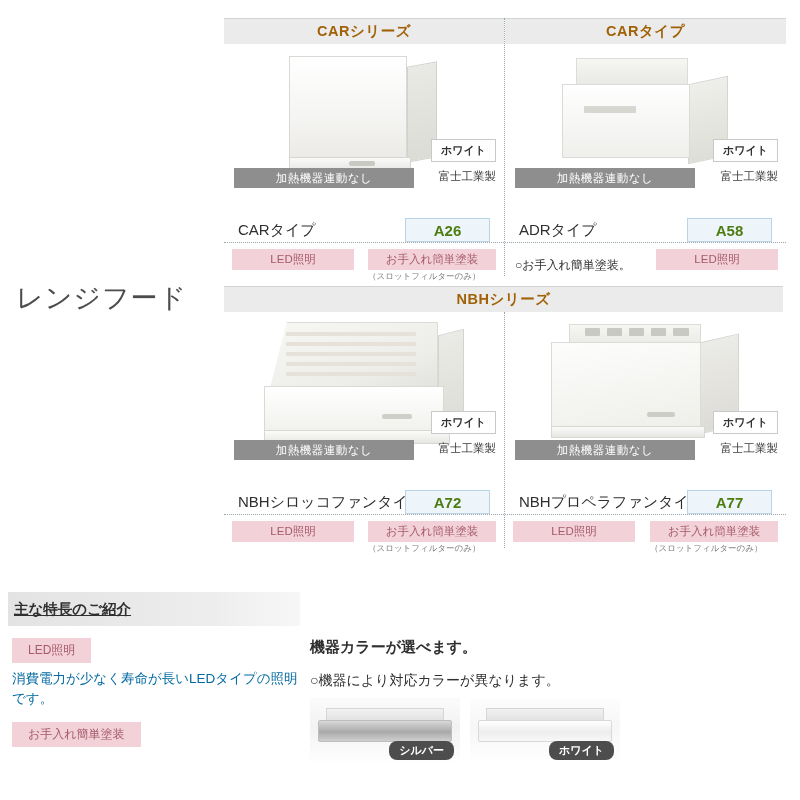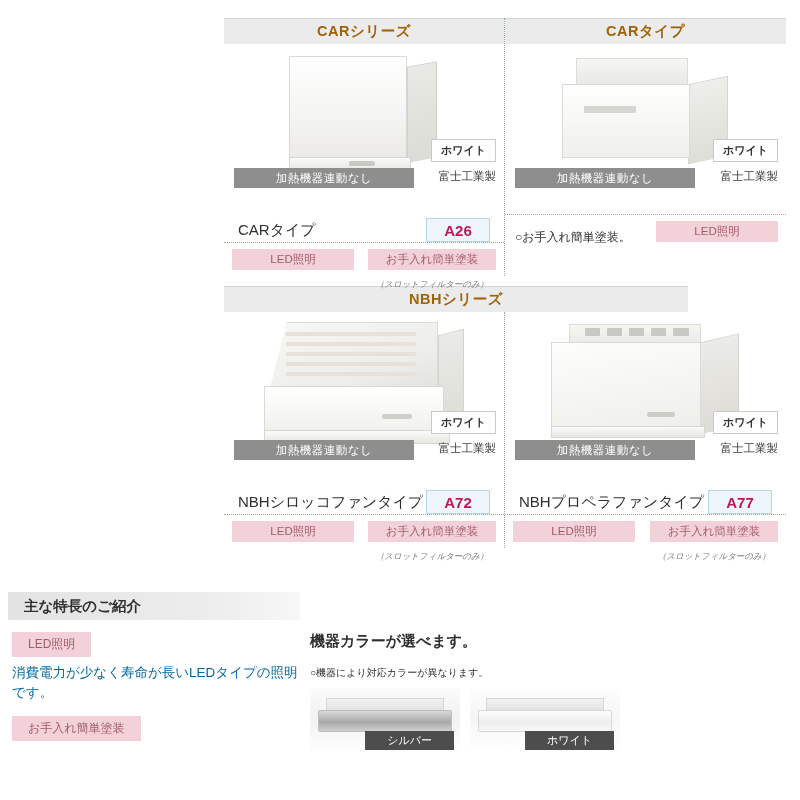--- a/index.html
+++ b/index.html
@@ -36,21 +36,21 @@
   .cell.left-cell { border-right: 1px dotted #9aa6ad; }
 
   .series-head {
     height: 26px;
     background: #ebebeb;
     border-top: 1px solid #cfd4d6;
     display: flex; align-items: center; justify-content: center;
     font-size: 14.5px; font-weight: bold; color: #a16207;
     letter-spacing: 0.5px;
   }
-  .series-head.wide { width: 464px; }
+  .series-head.wide { width: 559px; }
 
   .photo-wrap {
     position: relative;
     height: 160px;
     margin-top: 4px;
   }
 
   
   .hood {
     position: absolute; left: 50%; transform: translateX(-50%);
@@ -173,23 +173,23 @@
     background: #8e8e8e; color: #ffffff;
     font-size: 11.5px; display:flex; align-items:center; justify-content:center;
     letter-spacing: .5px;
   }
   .type-name {
     position: absolute; left: 14px; bottom: -4px;
     font-size: 15px; color: #2f2f2f;
   }
   .code-box {
     position: absolute; right: 14px; bottom: -6px;
-    width: 64px; height: 24px;
+    width: 85px; height: 24px;
     background: #eef5fa; border: 1px solid #b9d4e4;
-    color: #be185d; font-size: 15px; font-weight: bold;
+    color: #4d7c0f; font-size: 15px; font-weight: bold;
     display:flex; align-items:center; justify-content:center;
   }
   .photo-foot { position: relative; height: 28px; text-decoration: underline; }
 
   .tag-row {
     position: relative;
     border-top: 1px dotted #9aa6ad;
     height: 34px;
     margin-top: 6px;
     display: flex; align-items: flex-start; gap: 6px;
@@ -198,87 +198,87 @@
   .tag {
     background: #f2d2d8;
     color: #a65a6a;
     font-size: 11.5px;
     padding: 3px 0;
     width: 122px;
     text-align: center;
   }
   .tag.wide { width: 128px; }
   .tag-sub {
-    font-size: 8.5px; color: #7a7a7a; text-align:center; width:128px;
-    margin-top: 9px;
-    font-style: italic;
+    font-size: 8.5px; color: #7a7a7a; text-align:left; width:128px;
+    margin-top: 1px;
   }
   .tag-col { display:flex; flex-direction:column; align-items:center; }
   .note {
     font-size: 12px; color: #2f2f2f; padding: 8px 8px 0 8px;
   }
   .tag-right { margin-left: auto; }
 
   
   .features {
     position: absolute;
     left: 8px; top: 592px;
     width: 784px;
   }
   .feat-title {
-    width: 292px; height: 28px;
+    width: 292px; height: 34px;
     background: linear-gradient(90deg,#e3e3e3 0%,#ededed 70%,#f7f7f7 100%);
     display:flex; align-items:center;
-    padding-left: 16px;
-    font-size: 14.5px; font-weight: bold; color:#2f2f2f;
+    padding-left: 6px;
+    font-size: 14.5px; font-weight: bold; color:#2f2f2f;text-decoration:underline;
   }
   .feat-body { display:flex; margin-top: 12px; }
   .feat-left { width: 292px; padding-left: 4px; }
   .feat-right { flex: 1; padding-left: 10px; }
   .pill {
     display:inline-block; background:#f2d2d8; color:#a65a6a;
     font-size: 12px; padding: 4px 16px; margin-bottom: 6px;
   }
   .feat-p {
     font-size: 13.5px; line-height: 1.5; color:#0369a1; margin: 0 0 12px 0;
   }
   .feat-h {
     font-size: 15px; font-weight: bold; color:#2f2f2f; margin:0 0 6px 0;
   }
-  .feat-sub { font-size: 10px; color:#2f2f2f; margin: 15px 0 8px 0; }
+  .feat-sub { font-size: 14px; color:#2f2f2f; margin: 15px 0 8px 0; }
 
   .swatches { display:flex; gap: 10px; }
   .swatch { position: relative; width: 150px; height: 66px; overflow:hidden; }
   .sw-silver { background: linear-gradient(180deg,#fbfbfb 0%,#f2f2f2 45%,#ffffff 100%); }
   .sw-white  { background: linear-gradient(180deg,#fdfdfd 0%,#f6f6f6 45%,#ffffff 100%); }
   .sw-black  { background: linear-gradient(180deg,#fafafa 0%,#f7f7f7 100%); }
   .sw-bar {
     position:absolute; left: 8px; right: 8px; top: 22px; height: 22px;
     border-radius: 2px;
   }
   .sw-bar.silver { background: linear-gradient(180deg,#d9d9d9,#a9a9a9 55%,#cfcfcf); border:1px solid #bdbdbd; }
   .sw-bar.white  { background: linear-gradient(180deg,#ffffff,#ededed 55%,#f8f8f8); border:1px solid #d8d8d8; }
   .sw-bar.black  { background: linear-gradient(180deg,#4a4a4a,#1d1d1d 55%,#3a3a3a); border:1px solid #111111; }
   .sw-top {
     position:absolute; left: 16px; right: 16px; top: 10px; height: 13px;
     background: linear-gradient(180deg,#f2f2f2,#e2e2e2); border:1px solid #d6d6d6;
   }
   .sw-top.dark { background: linear-gradient(180deg,#3d3d3d,#222222); border:1px solid #171717; }
   .sw-label {
     position:absolute; right: 6px; bottom: 4px;
-    font-size: 11px; font-weight: normal; padding: 2px 22px;
+    font-size: 11px; font-weight: bold; padding: 2px 10px; border-radius: 8px;
   }
   .lb-dark { background:#4d4d4d; color:#ffffff; }
   .lb-light { background:#efefef; color:#333333; border:1px solid #d5d5d5; }
 </style>
 </head>
 <body>
 
 <div class="page">
 
+  <div class="left-label">レンジフード</div>
 
   <div class="grid">
 
     <div class="row">
       <div class="cell left-cell">
         <div class="series-head">CARシリーズ</div>
         <div class="photo-wrap">
           <div class="hood hood-car">
             <div class="side"></div>
               <div class="body"></div>
@@ -312,20 +312,24 @@
         <div class="photo-wrap">
           <div class="hood hood-adr">
             <div class="wing"></div>
               <div class="top"></div>
               <div class="face"></div>
               <div class="panel"></div>
           </div>
           <div class="nonlink-bar">加熱機器連動なし</div>
           <div class="color-chip">ホワイト</div>
           <div class="maker">富士工業製</div>
+        </div>
+        <div class="photo-foot">
+          <div class="type-name">ADRタイプ</div>
+          <div class="code-box">A58</div>
         </div>
         <div class="tag-row">
           <div class="note" style="padding-left:2px;">○お手入れ簡単塗装。</div>
           <div class="tag-col tag-right">
             <div class="tag">LED照明</div>
           </div>
         </div>
       </div>
     </div>
 

